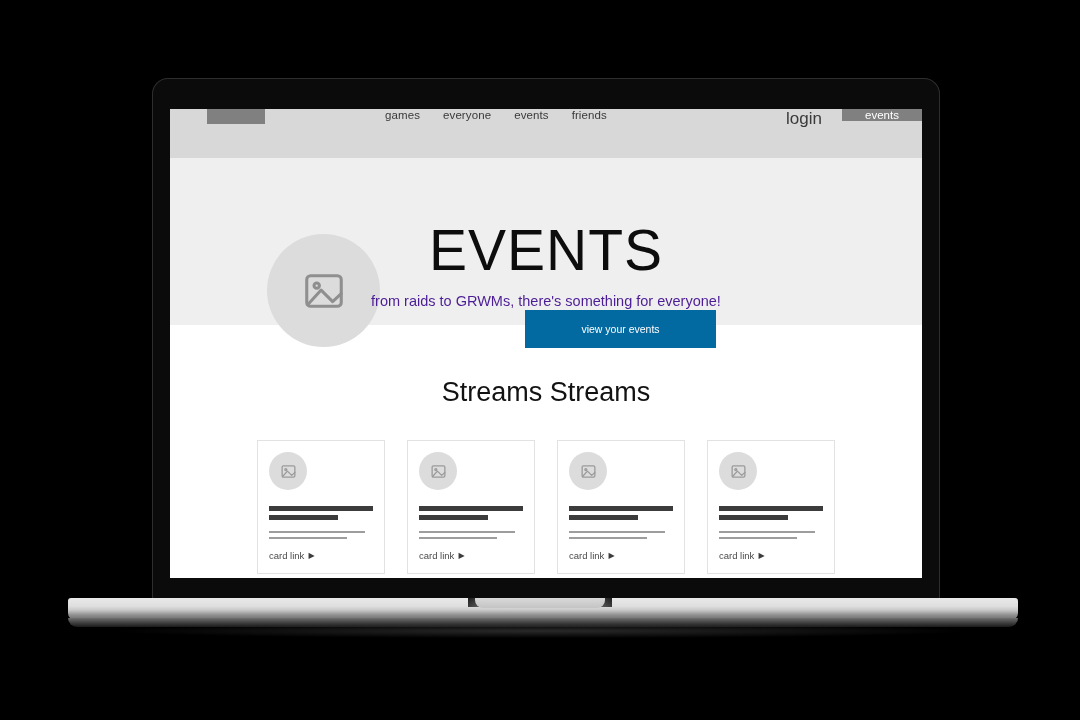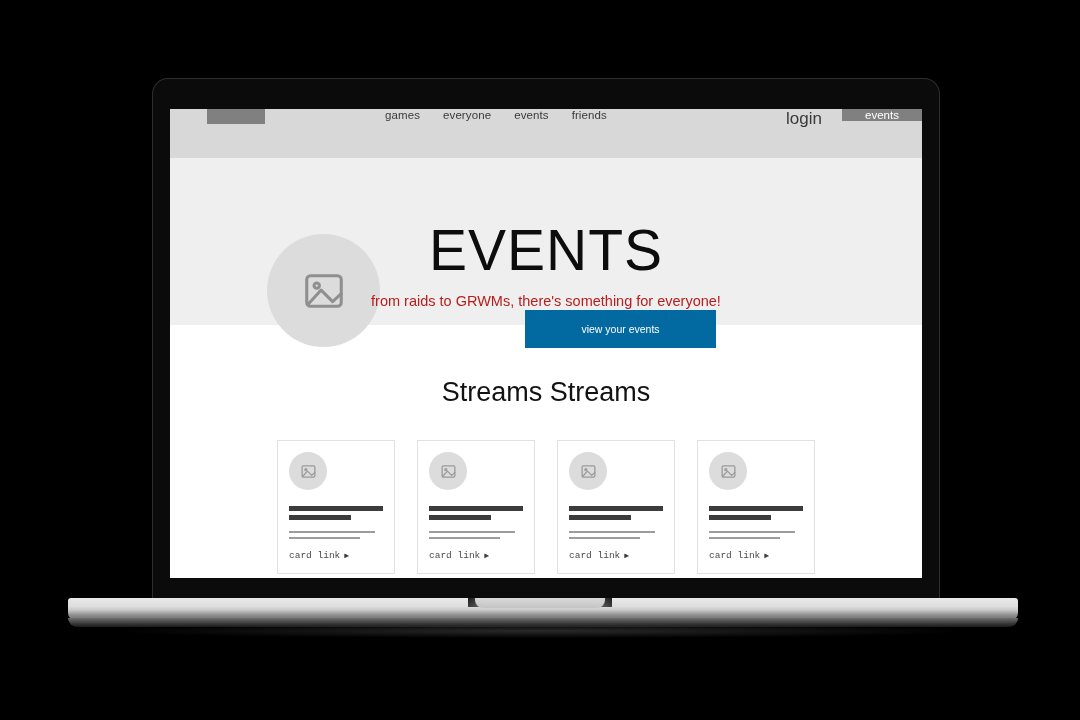--- a/index.html
+++ b/index.html
@@ -179,21 +179,21 @@
   #hero-title {
     font-size: 57px;
     font-weight: 400;
     color: #0d0d0d;
     letter-spacing: 1px;
     line-height: 1.05;
   }
   #hero-subtitle {
     margin-top: 12px;
     font-size: 14.5px;
-    color: #b91c1c;
+    color: #4c1d95;
   }
 
   #hero-cta {
     position: absolute;
     left: 355px;
     top: 201px;
     width: 191px;
     height: 38px;
     background: #0369a1;
     color: #ffffff;
@@ -218,27 +218,26 @@
     font-weight: 400;
     color: #121212;
   }
   #cards-row {
     display: flex;
     justify-content: center;
     gap: 22px;
     margin-top: 32px;
   }
   .stream-card {
-    width: 118px;
+    width: 128px;
     height: 134px;
     border: 1px solid #e2e2e2;
     background: #ffffff;
     padding: 11px 11px 0 11px;
     position: relative;
-    font-family: Liberation Mono, monospace;
   }
   .card-thumb {
     width: 38px;
     height: 38px;
     border-radius: 50%;
     background: #dcdcdc;
     display: flex;
     align-items: center;
     justify-content: center;
   }

